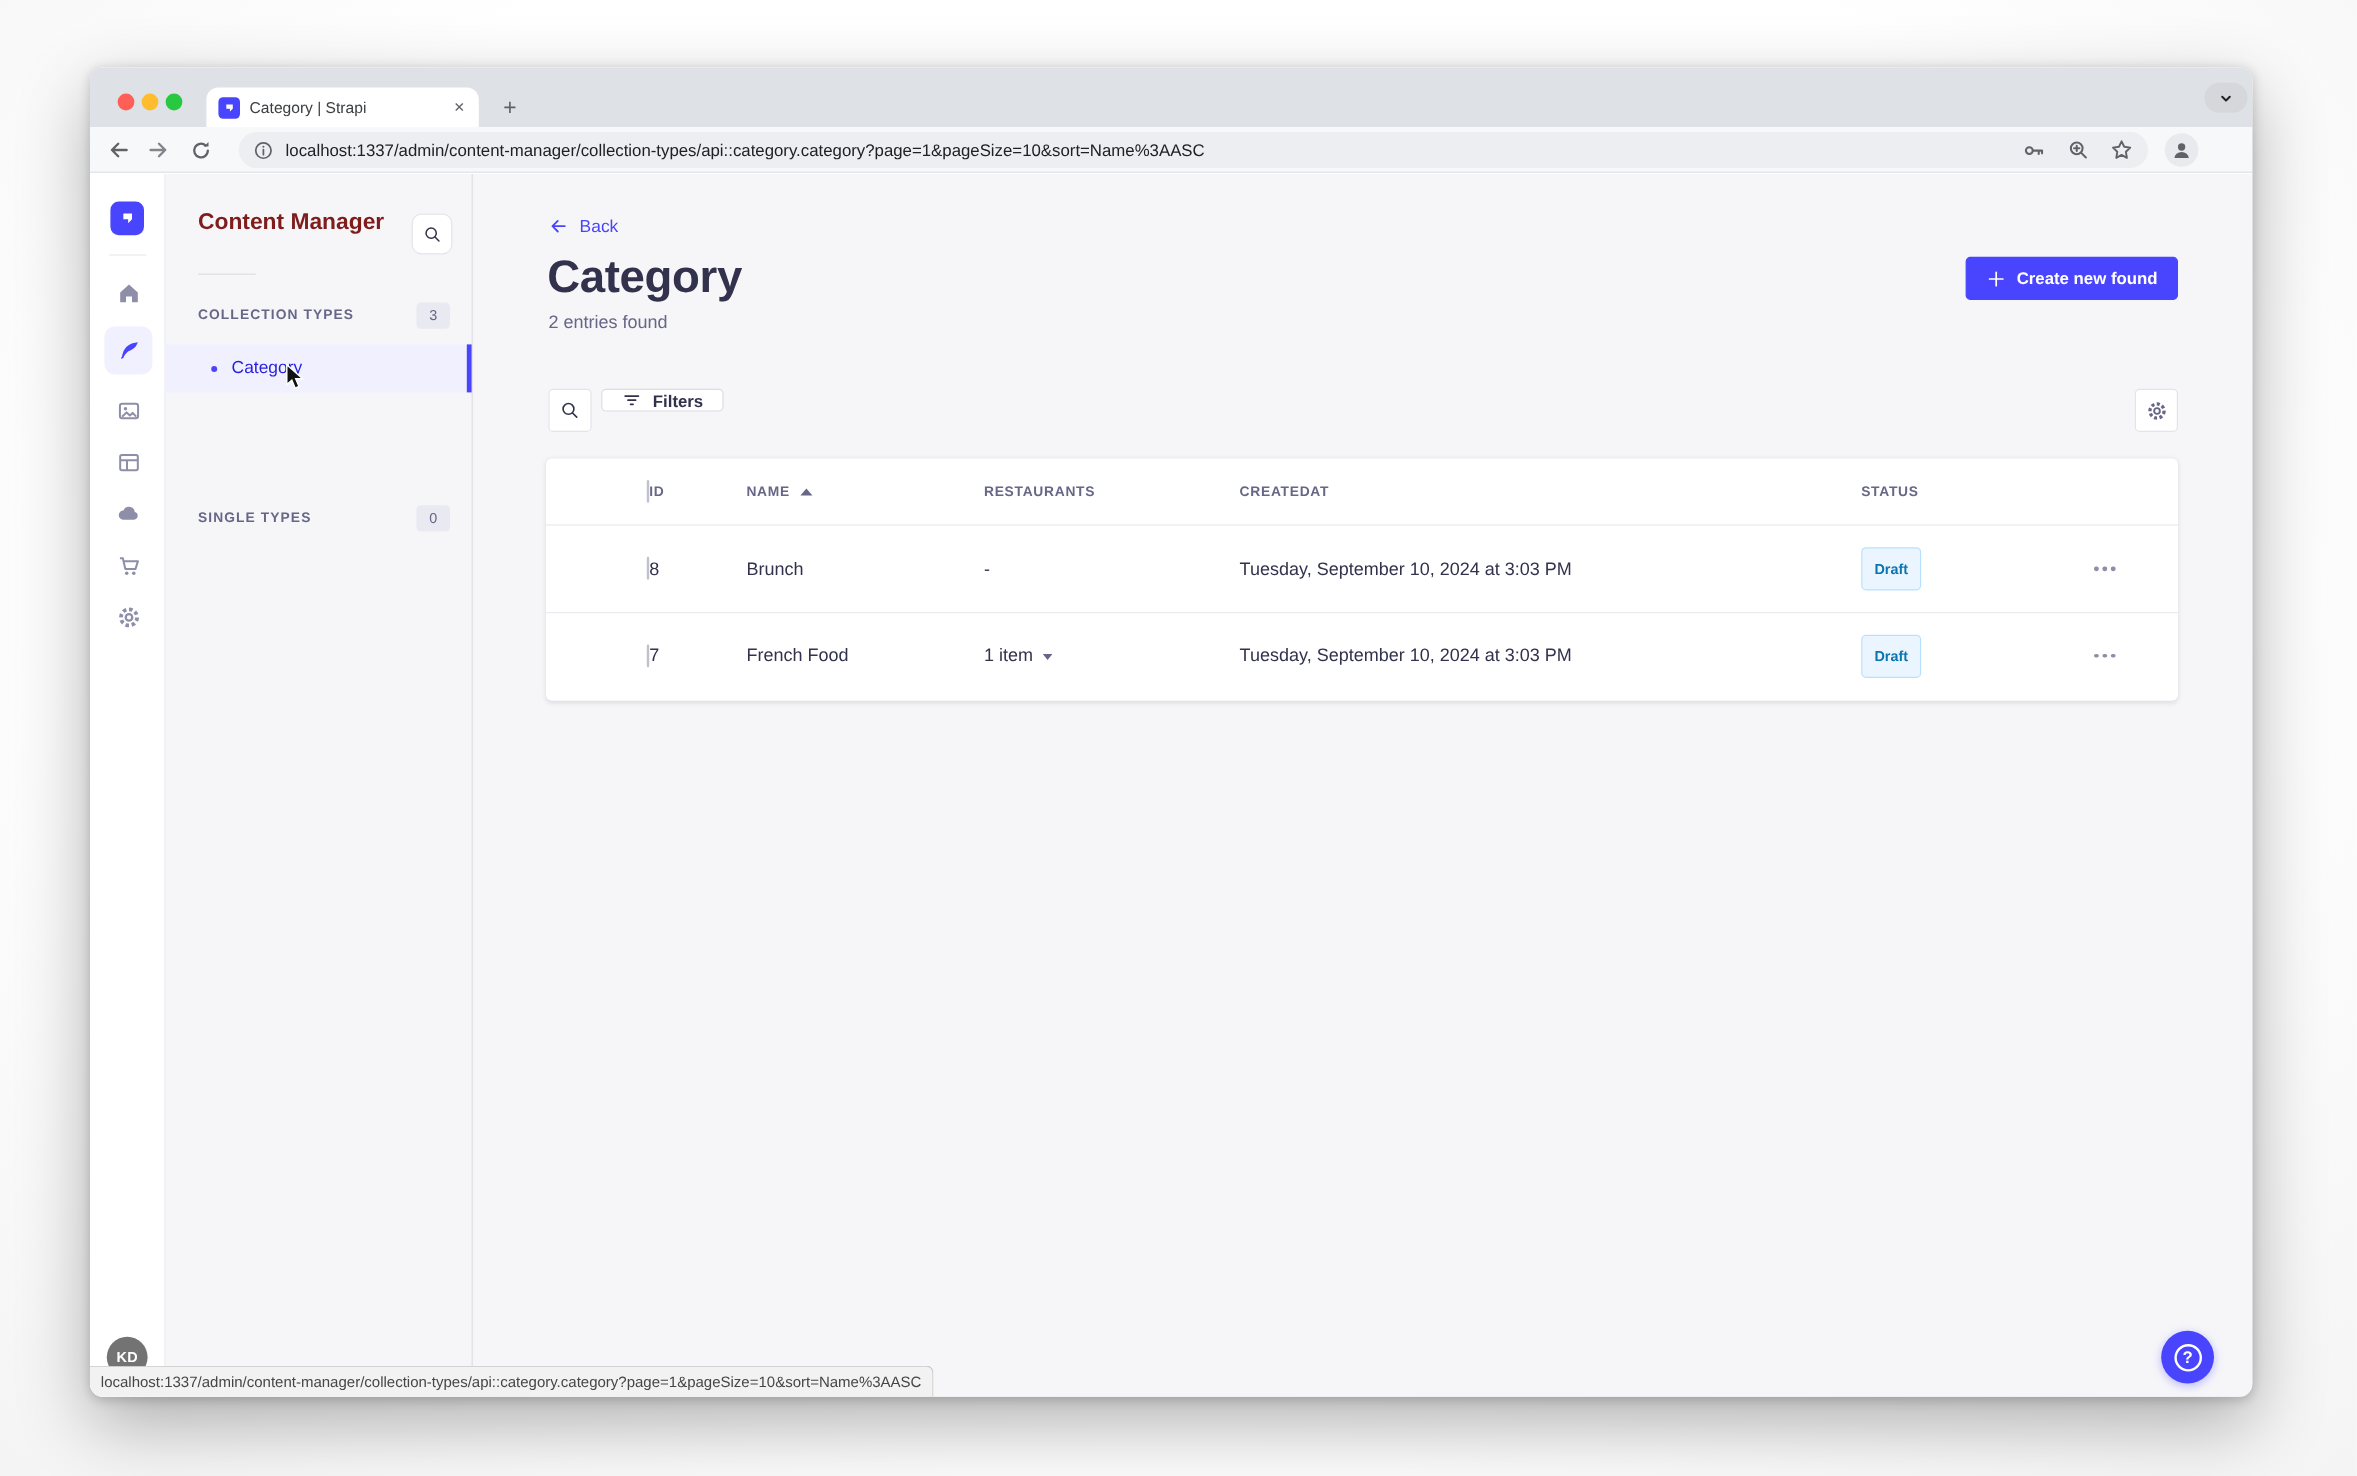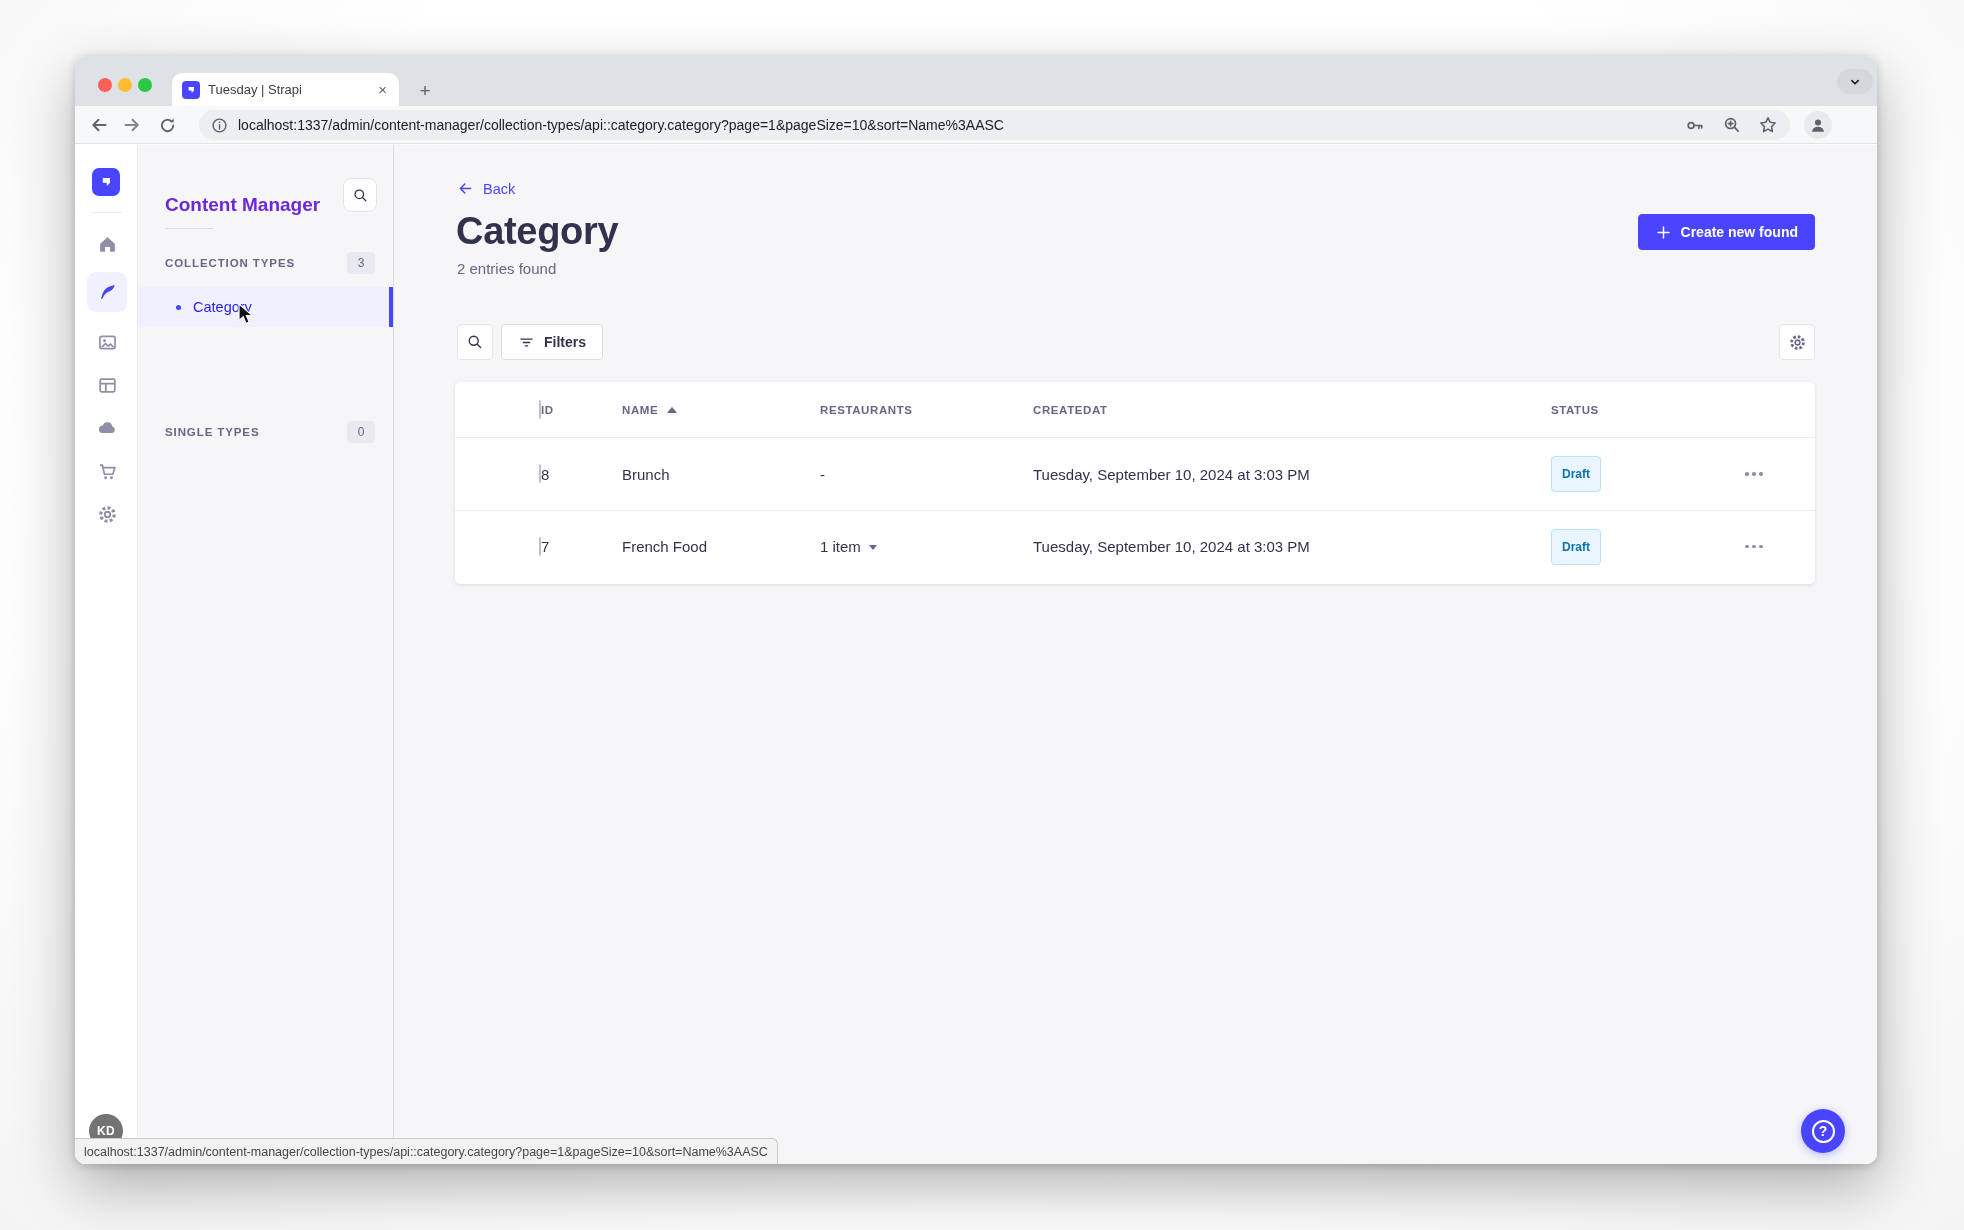--- a/index.html
+++ b/index.html
@@ -50,21 +50,21 @@
           display:flex; align-items:center; justify-content:center; }
   .rail-div { position:absolute; left:16px; top:67px; width:31px; height:1px; background:#eaeaef; }
   .railbtn { position:absolute; left:13px; width:38px; height:38px; border-radius:9px;
              display:flex; align-items:center; justify-content:center; }
   .railbtn.active { background:#f0f0ff; }
   .rail-avatar { position:absolute; left:14px; bottom:16px; width:34px; height:34px; border-radius:50%;
                  background:#737373; color:#fff; font-size:12px; font-weight:bold;
                  display:flex; align-items:center; justify-content:center; letter-spacing:.3px;text-align:center; }
   
   .subnav { position:absolute; left:63px; top:0; bottom:0; width:256px; background:#f6f6f9; border-right:1px solid #dcdce4; }
-  .subnav-title { position:absolute; left:27px; top:30px; font-size:19px; font-weight:600; color:#6d28d9;margin-top:19px; }
+  .subnav-title { position:absolute; left:27px; top:30px; font-size:19px; font-weight:600; color:#7f1d1d; }
   .subnav-search { position:absolute; left:205px; top:33px; width:34px; height:34px; border-radius:8px;
                    background:#fff; border:1px solid #e3e3ec; display:flex; align-items:center; justify-content:center; }
   .subnav-divider { position:absolute; left:27px; top:83px; width:48px; height:1px; background:#dcdce4; }
   .section-row { position:absolute; left:27px; right:18px; display:flex; align-items:center; justify-content:space-between; }
   .section-label { font-size:11.5px; font-weight:bold; color:#666687; letter-spacing:.9px; }
   .count-pill { min-width:28px; height:22px; border-radius:4px; background:#e9e9f1; color:#666687;
                 font-size:12px; display:flex; align-items:center; justify-content:center; }
   .navitem { position:absolute; left:0; right:0; height:40px; display:flex; align-items:center; padding-left:38px; gap:12px; }
   .navitem .bullet { width:5px; height:5px; border-radius:50%; background:#32324d; }
   .navitem .nav-label { font-size:14.5px; color:#32324d; }
@@ -78,21 +78,21 @@
                color:#4945ff; font-size:14.5px; }
   .page-title { position:absolute; left:62px; top:65px; font-size:38px; font-weight:bold; color:#32324d; letter-spacing:-.3px; }
   .page-subtitle { position:absolute; left:63px; top:115px; font-size:15px; color:#666687; }
   .create-btn { position:absolute; right:62px; top:69px; height:36px; padding:0 16px; border-radius:4px;
                 background:#4945ff; color:#fff; font-size:14px; font-weight:600;
                 display:flex; align-items:center; gap:9px; border:1px solid #4945ff; }
   .iconbtn { position:absolute; width:36px; height:36px; border-radius:4px; background:#fff;
              border:1px solid #e3e3ec; display:flex; align-items:center; justify-content:center; }
   .search-btn { left:63px; top:179px; }
   .gear-btn { right:62px; top:179px; }
-  .filters-btn { position:absolute; left:107px; top:179px; height:36px; padding:0 16px; border-radius:4px;
+  .filters-btn { position:absolute; left:107px; top:179px; height:19px; padding:0 16px; border-radius:4px;
                  background:#fff; border:1px solid #dcdce4; display:flex; align-items:center; gap:9px;
                  font-size:14px; font-weight:600; color:#32324d; }
   .table-card { position:absolute; left:61px; right:62px; top:237px; height:202px; background:#fff;
                 border-radius:5px; box-shadow:0 1px 4px rgba(33,33,52,.12); }
   .trow { display:grid; grid-template-columns:86px 81px 198px 213px 518px 194px 1fr; align-items:center;text-align:right; }
   .trow.head { height:56px; border-bottom:1px solid #eaeaef; }
   .trow.body-row { height:72px; }
   .trow.body-row + .trow.body-row { border-top:1px solid #eaeaef; }
   .th { font-size:11.5px; font-weight:bold; color:#666687; letter-spacing:.6px; display:flex; align-items:center; gap:9px; }
   .td { font-size:15px; color:#32324d; display:flex; align-items:center; gap:8px; }
@@ -126,21 +126,21 @@
   <div class="tabstrip">
     <span class="tl red"></span>
     <span class="tl yellow"></span>
     <span class="tl green"></span>
     <div class="tab">
       <span class="favicon">
         <svg width="12" height="12" viewBox="0 0 20 20">
             <path d="M6 5h9v6l-4 4v-4H6z" fill="#fff"></path>
           </svg>
       </span>
-      <span class="tab-title">Tuesday | Strapi</span>
+      <span class="tab-title">Category | Strapi</span>
       <span class="tab-close">×</span>
     </div>
     <div class="newtab">+</div>
     <div class="chevpill">
       <svg width="14" height="14" viewBox="0 0 20 20">
           <path d="M5.5 8l4.5 4.5L14.5 8" fill="none" stroke="#202124" stroke-width="2.4" stroke-linecap="round" stroke-linejoin="round"></path>
         </svg>
     </div>
   </div>
 

